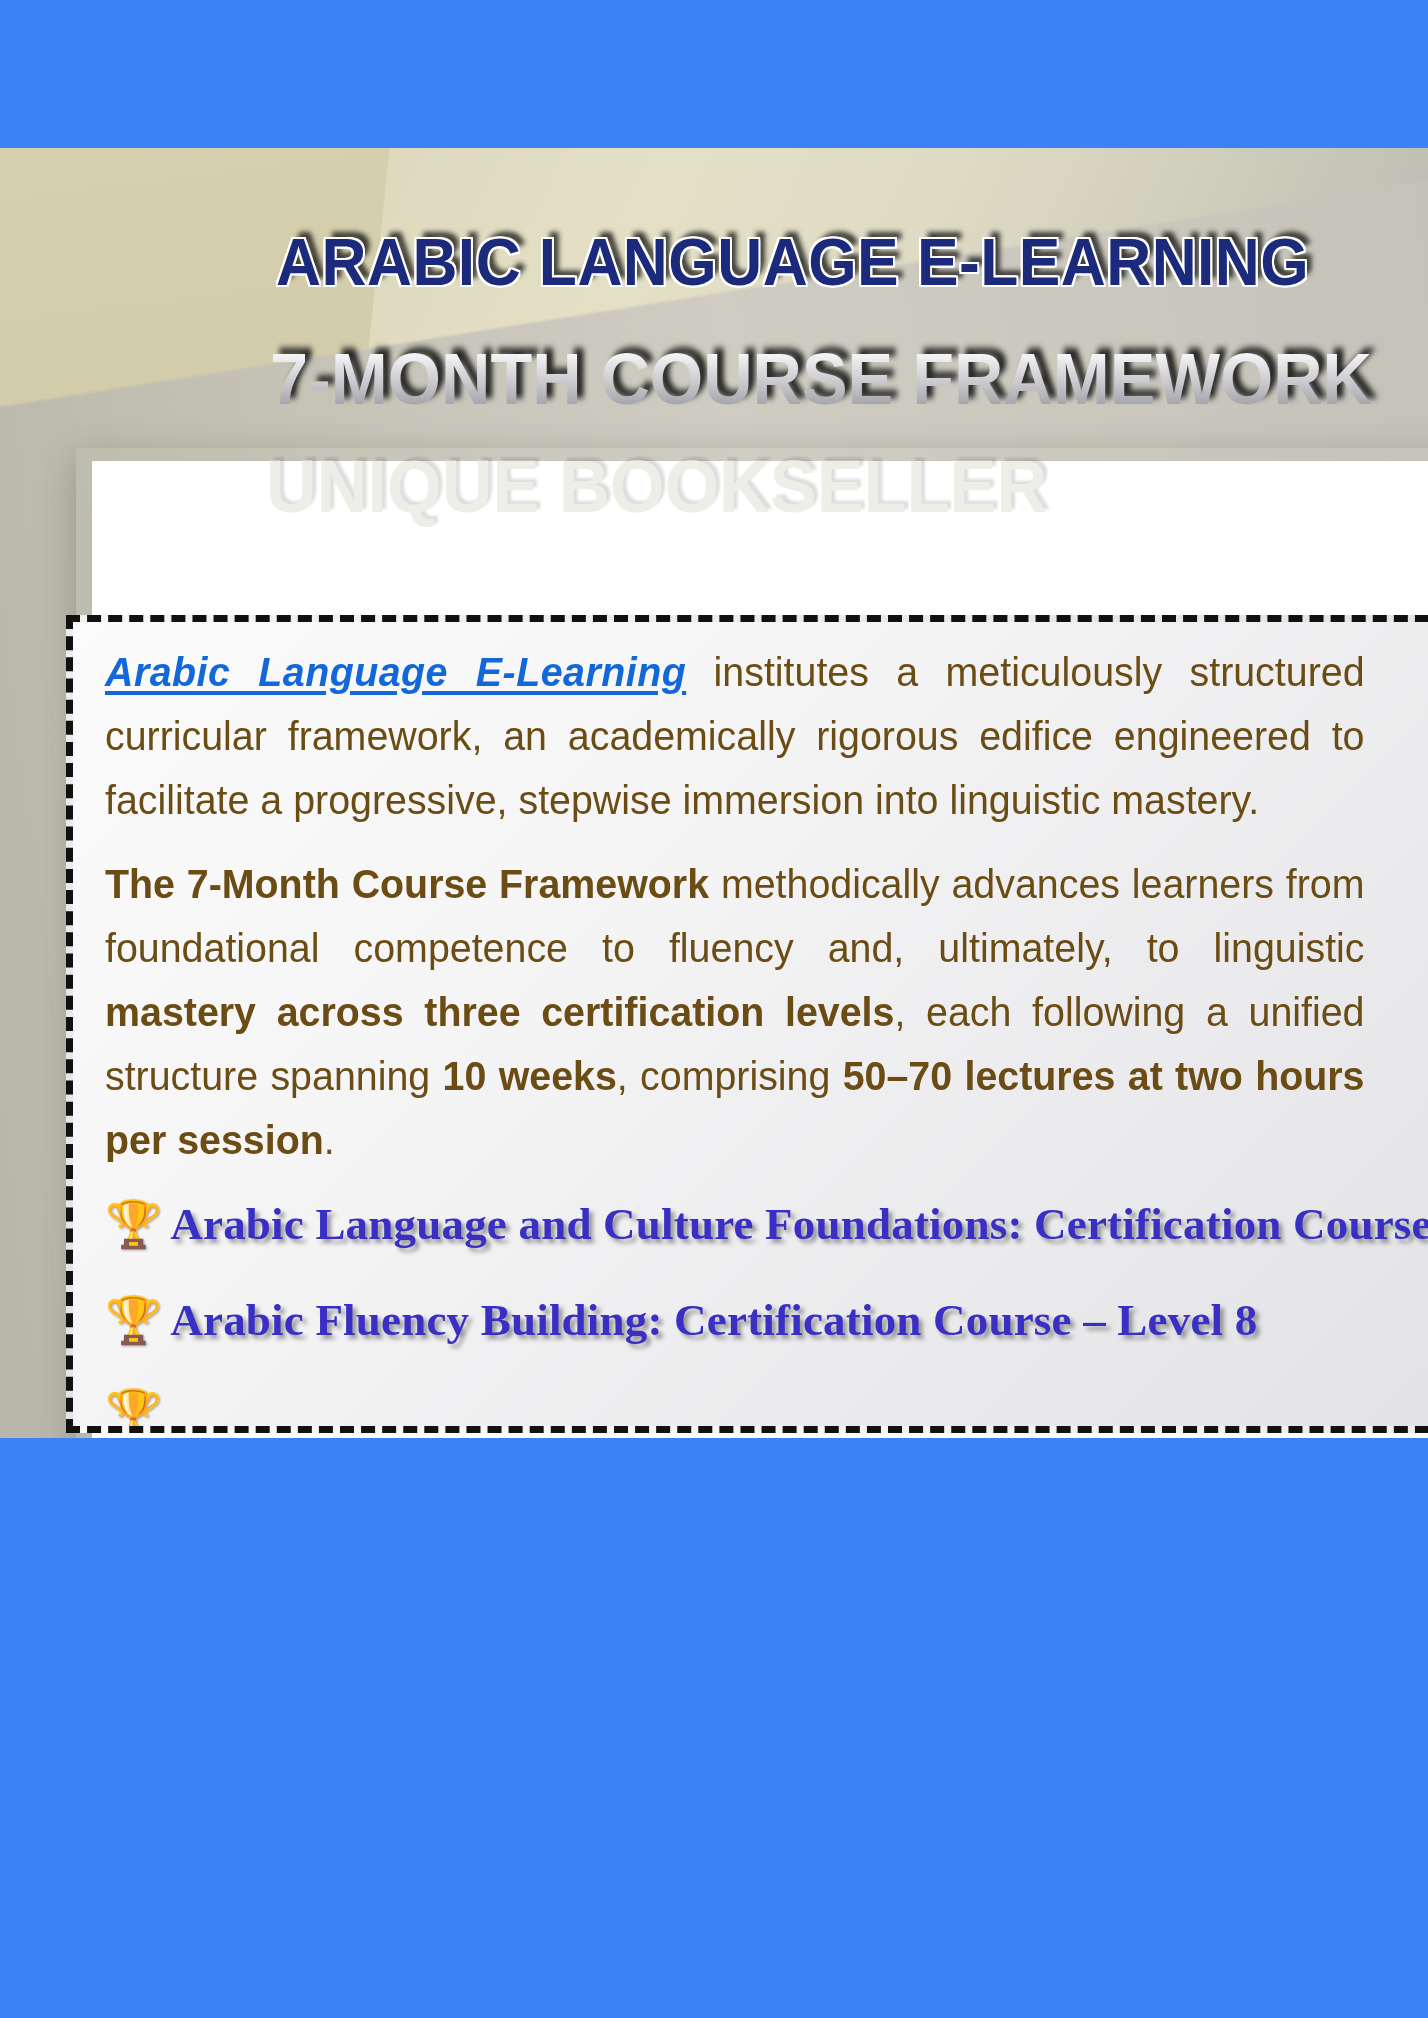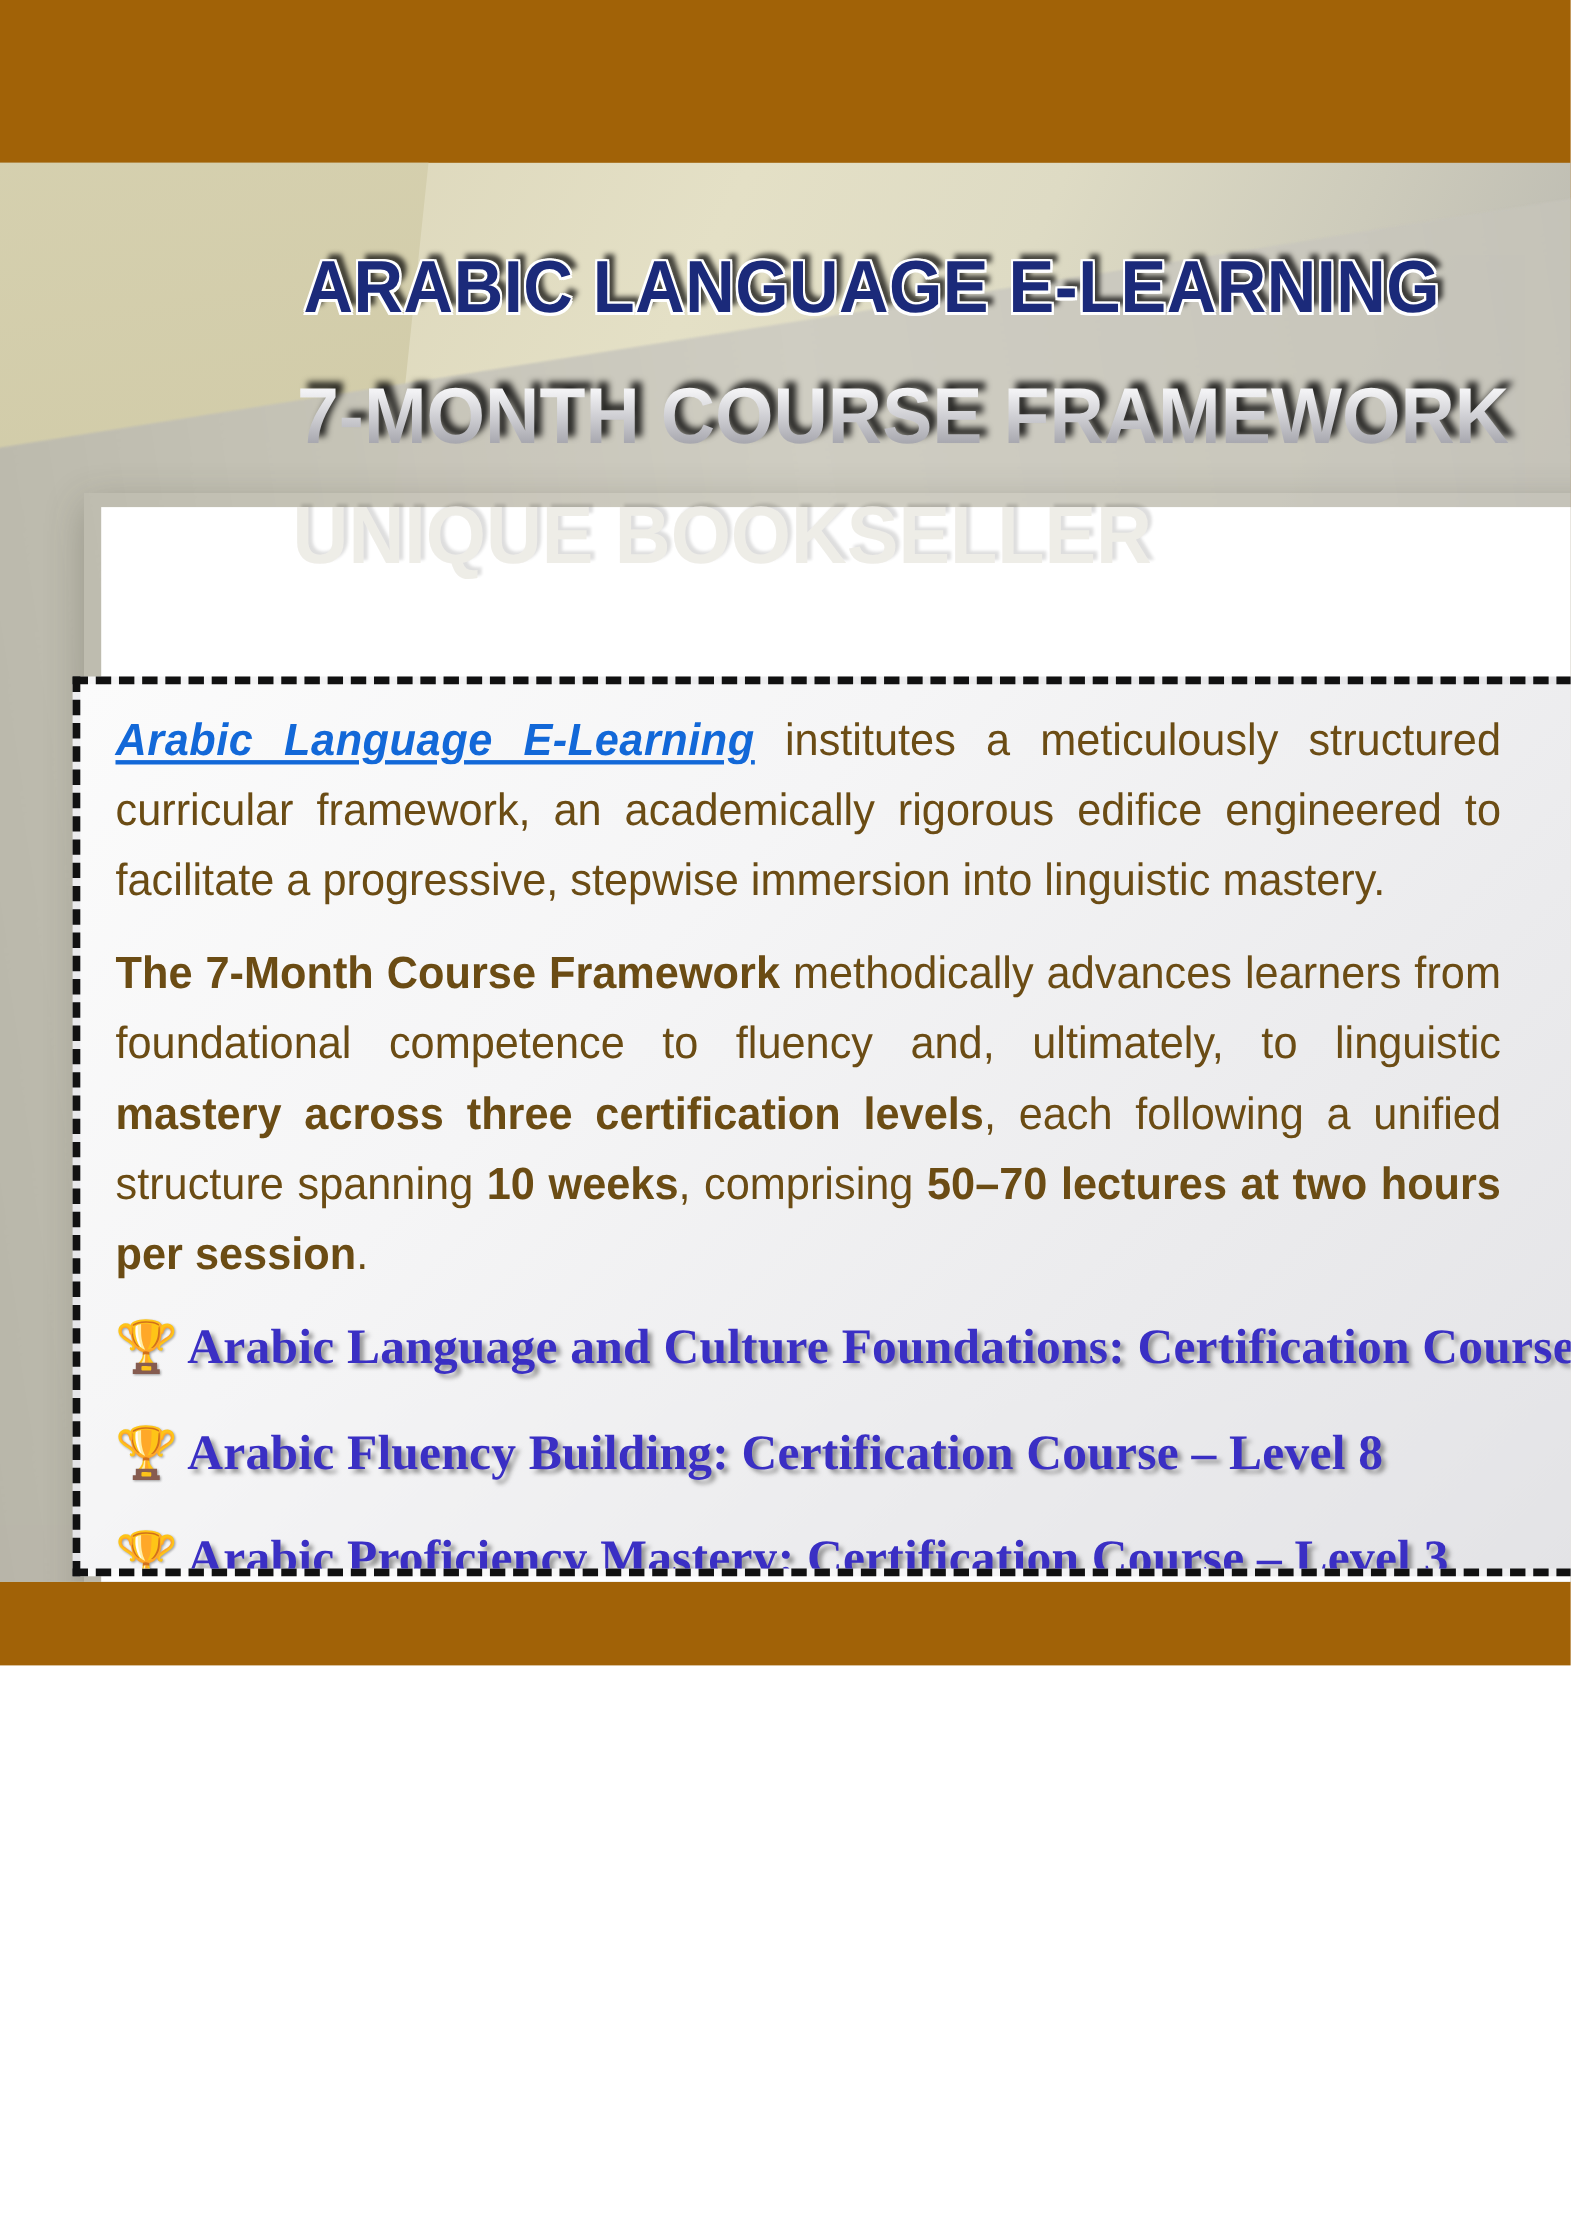--- a/index.html
+++ b/index.html
@@ -1,21 +1,21 @@
 <!DOCTYPE html>
 <html><head>
 <meta charset="utf-8">
 <style>
   html,body{margin:0;padding:0;}
   body{
     width:1428px;height:2018px;overflow:hidden;
     background:#ffffff;
     font-family:"Liberation Sans",sans-serif;
   }
-  #stage{position:relative;width:1428px;height:1514px;background:#a16207;overflow:hidden;}
+  #stage{position:relative;width:1428px;height:2018px;background:#3b82f6;overflow:hidden;}
 
   
   .slide{
     position:absolute;
     left:-20px; top:148px;
     width:1468px; height:1290px;
     overflow:hidden;
     background:
       linear-gradient(115deg,#cfcbae 0%,#ded9bd 18%,#e4e0c6 34%,#dedbc4 48%,#cdcbbb 62%,#b9b8b0 76%,#a9a8a2 88%,#9d9c97 100%);
   }
@@ -183,20 +183,19 @@
           <span class="bullet-text">Arabic Language and Culture Foundations: Certification Course – Level 1</span>
         </div>
 
         <div class="bullet">
           <span class="trophy">🏆</span>
           <span class="bullet-text">Arabic Fluency Building: Certification Course – Level 8</span>
         </div>
 
         <div class="bullet">
           <span class="trophy">🏆</span>
-          <span class="bullet-text">Arabic Proficiency Mastery: Certification Course – Level 3</span>
         </div>
 
       </div>
     </div>
 
   </div>
 </div>
 
 </body></html>

